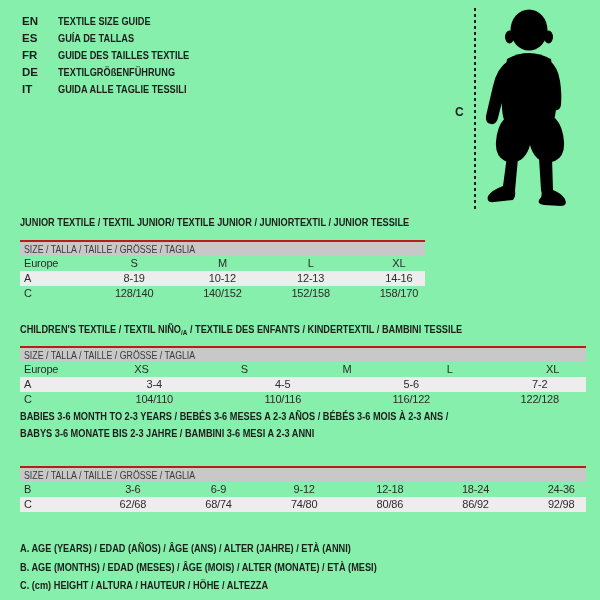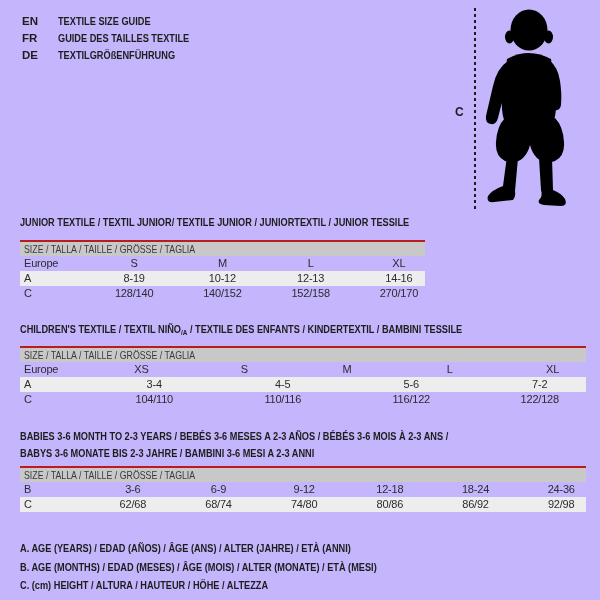--- a/index.html
+++ b/index.html
@@ -1,21 +1,21 @@
 <!DOCTYPE html>
 <html><head>
 <meta charset="utf-8">
 <style>
   html,body{margin:0;padding:0;}
   body{
     width:600px;height:600px;background:#ffffff;
     font-family:"Liberation Sans", sans-serif;
     color:#1d1d1b; overflow:hidden; position:relative;
   }
-  .stage{position:absolute;inset:0;width:600px;height:600px;background:#c4b5fd;}
+  .stage{position:absolute;inset:0;width:600px;height:600px;background:#86efac;}
 
   .condensed{
     display:inline-block;
     transform:scaleX(0.8);
     transform-origin:0 50%;
     white-space:nowrap;
   }
 
   
   .lang-list{position:absolute;left:22px;top:13px;}
@@ -61,26 +61,34 @@
 <body>
 
 <div class="stage">
 
   <div class="lang-list">
     <div class="lang-row">
       <span class="lang-code">EN</span>
       <span class="lang-label condensed">TEXTILE SIZE GUIDE</span>
     </div>
     <div class="lang-row">
+      <span class="lang-code">ES</span>
+      <span class="lang-label condensed">GUÍA DE TALLAS</span>
+    </div>
+    <div class="lang-row">
       <span class="lang-code">FR</span>
       <span class="lang-label condensed">GUIDE DES TAILLES TEXTILE</span>
     </div>
     <div class="lang-row">
       <span class="lang-code">DE</span>
       <span class="lang-label condensed">TEXTILGRÖßENFÜHRUNG</span>
+    </div>
+    <div class="lang-row">
+      <span class="lang-code">IT</span>
+      <span class="lang-label condensed">GUIDA ALLE TAGLIE TESSILI</span>
     </div>
   </div>
 
   <div class="measure-line"></div>
   <div class="measure-label">C</div>
   <svg class="baby-svg" width="108" height="204" viewBox="0 0 108 204" aria-hidden="true">
     <g fill="#000000">
       <ellipse cx="49" cy="24" rx="18.5" ry="20.5"></ellipse>
       <ellipse cx="29.5" cy="31" rx="4.5" ry="6.5"></ellipse>
       <ellipse cx="68.5" cy="31" rx="4.5" ry="6.5"></ellipse>
@@ -110,21 +118,21 @@
         <span class="tcell">8-19</span>
         <span class="tcell">10-12</span>
         <span class="tcell">12-13</span>
         <span class="tcell">14-16</span>
       </div>
       <div class="trow">
         <span class="tlabel">C</span>
         <span class="tcell">128/140</span>
         <span class="tcell">140/152</span>
         <span class="tcell">152/158</span>
-        <span class="tcell">270/170</span>
+        <span class="tcell">158/170</span>
       </div>
     </div>
 
   <div class="sec-title" style="top:321px;">
     <span class="tline"><span>CHILDREN'S TEXTILE / TEXTIL NIÑO</span><span class="subsm">/A</span><span> / TEXTILE DES ENFANTS / KINDERTEXTIL / BAMBINI TESSILE</span></span>
   </div>
   <div class="size-table" style="top:346px;width:566px;">
       <div class="size-bar"><span class="condensed">SIZE / TALLA / TAILLE / GRÖSSE / TAGLIA</span></div>
       <div class="trow">
         <span class="tlabel">Europe</span>
@@ -143,21 +151,21 @@
       </div>
       <div class="trow">
         <span class="tlabel">C</span>
         <span class="tcell">104/110</span>
         <span class="tcell">110/116</span>
         <span class="tcell">116/122</span>
         <span class="tcell">122/128</span>
       </div>
     </div>
 
-  <div class="sec-title" style="top:428px;">
+  <div class="sec-title" style="top:408px;">
     <span class="tline">BABIES 3-6 MONTH TO 2-3 YEARS / BEBÉS 3-6 MESES A 2-3 AÑOS / BÉBÉS 3-6 MOIS À 2-3 ANS /</span>
     <span class="tline">BABYS 3-6 MONATE BIS 2-3 JAHRE / BAMBINI 3-6 MESI A 2-3 ANNI</span>
   </div>
   <div class="size-table" style="top:466px;width:566px;">
       <div class="size-bar"><span class="condensed">SIZE / TALLA / TAILLE / GRÖSSE / TAGLIA</span></div>
       <div class="trow">
         <span class="tlabel">B</span>
         <span class="tcell">3-6</span>
         <span class="tcell">6-9</span>
         <span class="tcell">9-12</span>

